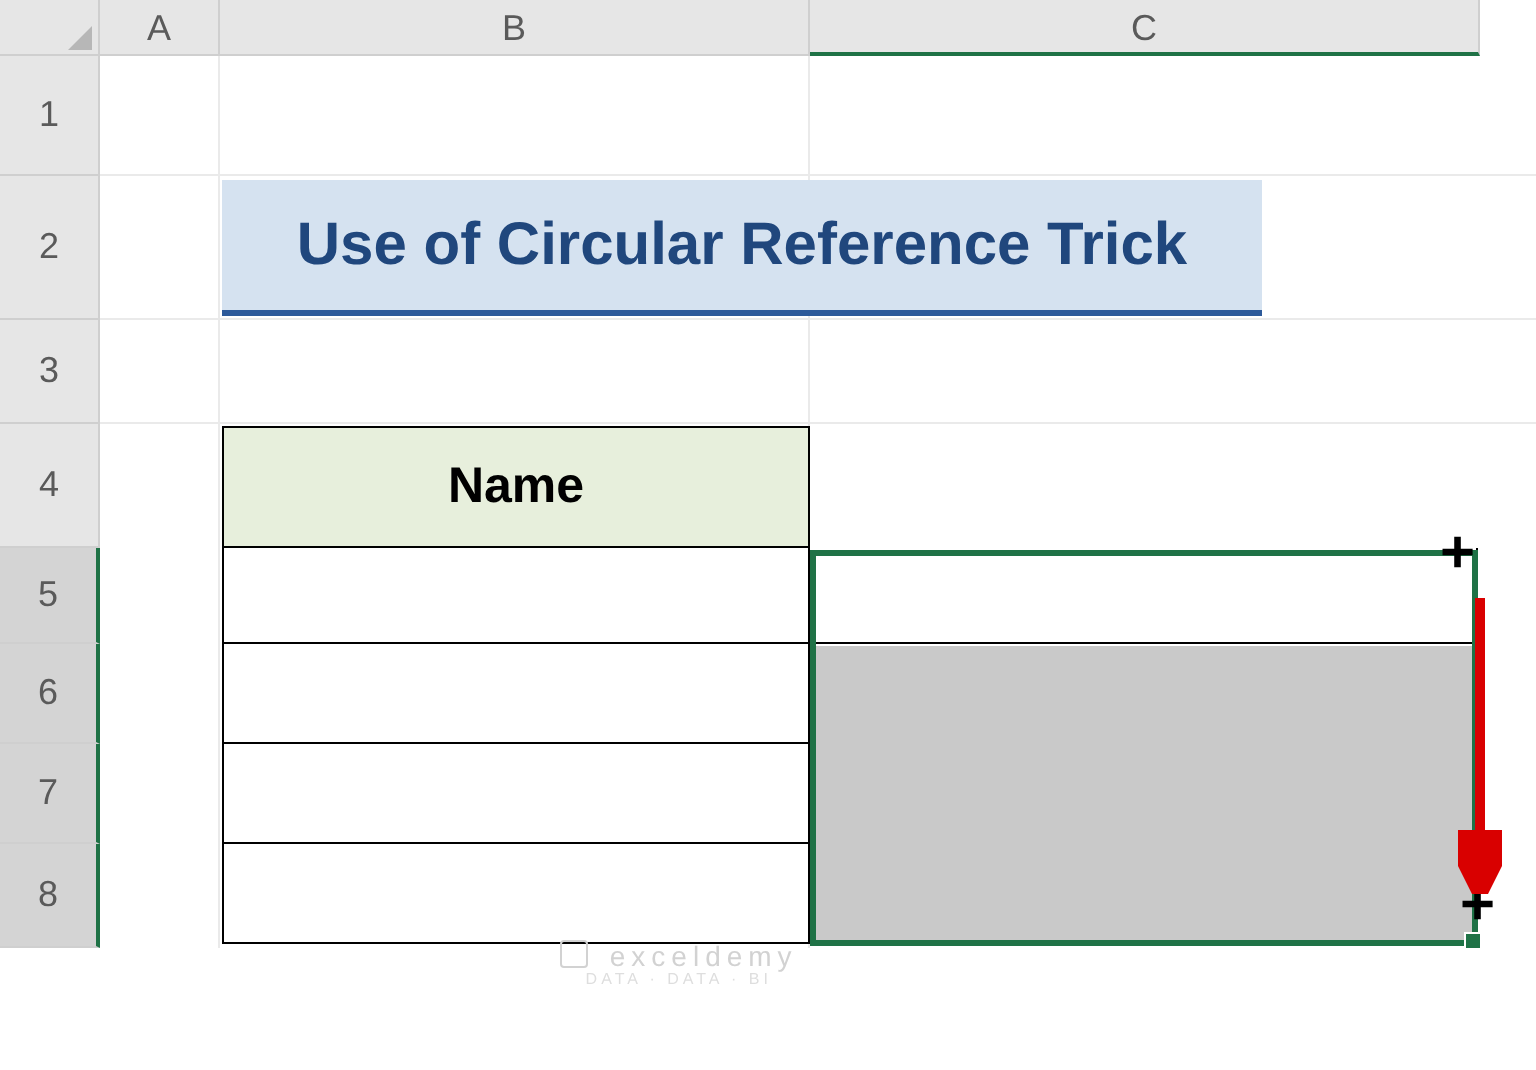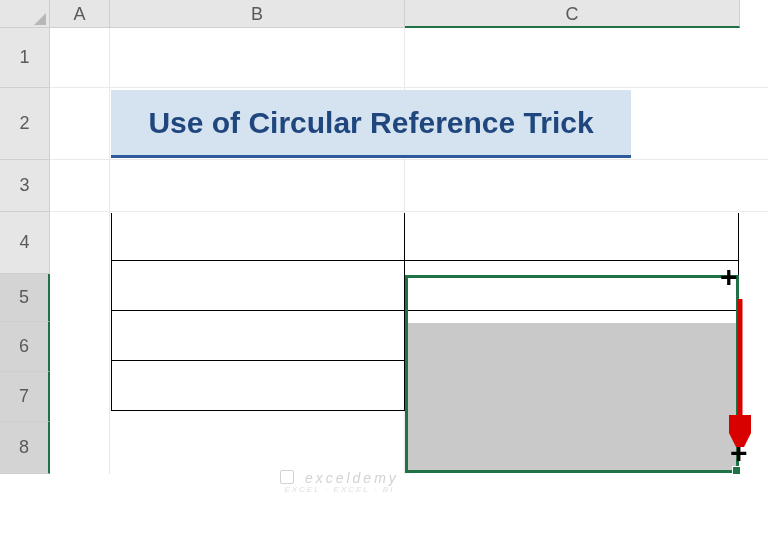--- a/index.html
+++ b/index.html
@@ -161,21 +161,20 @@
     pointer-events: none;
   }
   .watermark {
     position: absolute;
     left: 280px; top: 470px;
     font-size: 14px;
     letter-spacing: 3px;
     color: #d2d2d2;
     text-align: center;
     pointer-events: none;
-    font-style: italic;
   }
   .watermark .sub {
     display: block;
     font-size: 8px;
     letter-spacing: 2px;
     color: #dedede;
     margin-top: -1px;
   }
   .watermark .logo {
     display: inline-block;
@@ -224,20 +223,21 @@
       <div style="top:131px"></div>
       <div style="top:183px"></div>
     </div>
 
     <div class="title-banner">
       <span>Use of Circular Reference Trick</span>
     </div>
 
     <div class="data-table">
       <div class="tbl-row">
+        <div class="tbl-cell tbl-b th">Name</div>
       </div>
       <div class="tbl-row">
         <div class="tbl-cell tbl-b td"></div>
         <div class="tbl-cell tbl-c td"></div>
       </div>
       <div class="tbl-row">
         <div class="tbl-cell tbl-b td td6"></div>
         <div class="tbl-cell tbl-c td td6"></div>
       </div>
       <div class="tbl-row">
@@ -264,16 +264,16 @@
       <marker id="ah" markerWidth="8" markerHeight="8" refX="4" refY="4" orient="auto">
         <polygon points="0,0 8,4 0,8" fill="#d90000"></polygon>
       </marker>
     </defs>
     <line x1="11" y1="2" x2="11" y2="138" stroke="#d90000" stroke-width="5" marker-end="url(#ah)"></line>
   </svg>
 
   <div class="watermark">
     <span class="logo"></span>
     <span>exceldemy</span>
-    <span class="sub">EXCEL · EXCEL · BI</span>
+    <span class="sub">DATA · DATA · BI</span>
   </div>
 
 </div>
 
 </body></html>

